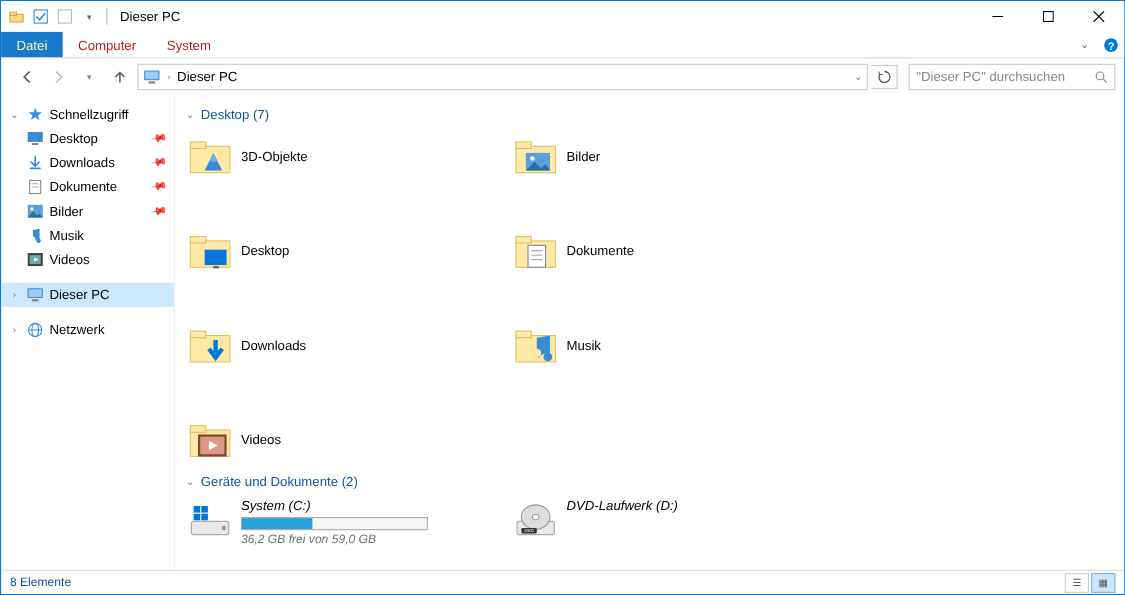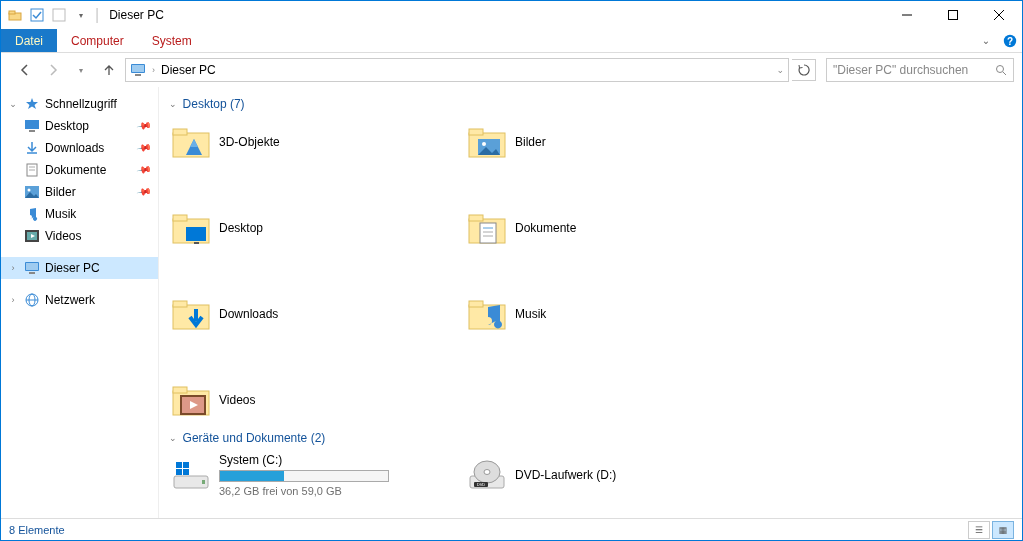--- a/index.html
+++ b/index.html
@@ -46,21 +46,21 @@
 .treespacer { height: 10px; }
 
 
 .main { flex: 1; overflow: auto; padding: 4px 10px; font-size: 12px; }
 .group-header { display: flex; align-items: center; color: #14539a; margin: 6px 0 6px 0; }
 .group-header .caret { font-size: 9px; margin-right: 6px; color: #777;}
 .grid { display: flex; flex-wrap: wrap; gap: 36px; }
 .item { width: 260px; height: 50px; display: flex; align-items: center; gap: 8px; padding: 2px;}
 .item .bigico { width: 40px; height: 40px; display: flex; align-items: center; justify-content: center; flex-shrink:0;}
 .item .lbl { font-size: 12px; }
-.drive { width: 260px; display: flex; gap: 8px; padding: 2px; align-items:center;}
+.drive { width: 260px; display: flex; gap: 8px; padding: 2px; font-style:italic;}
 .drive .bigico { width: 40px; height: 40px; display:flex; align-items:center; justify-content:center; flex-shrink:0;}
 .drive .dinfo { display:flex; flex-direction:column; gap:3px;}
 .drive .bar { width: 170px; height: 12px; border: 1px solid #aaa; background: #f5f5f5; position:relative;}
 .drive .bar .fill { position:absolute; left:0; top:0; bottom:0; background: #26a0da; }
 .drive .sub { color: #6f6f6f; font-size: 11px; }
 
 
 .status { height: 22px; border-top: 1px solid #ddd; display: flex; align-items: center; font-size: 11px; padding: 0 8px; color: #14539a; }
 .status .sspacer { flex:1; }
 .status .vbtn { width:22px; height:18px; border:1px solid #ccc; margin-left:2px; display:flex; align-items:center; justify-content:center; font-size:9px; color:#555;}

